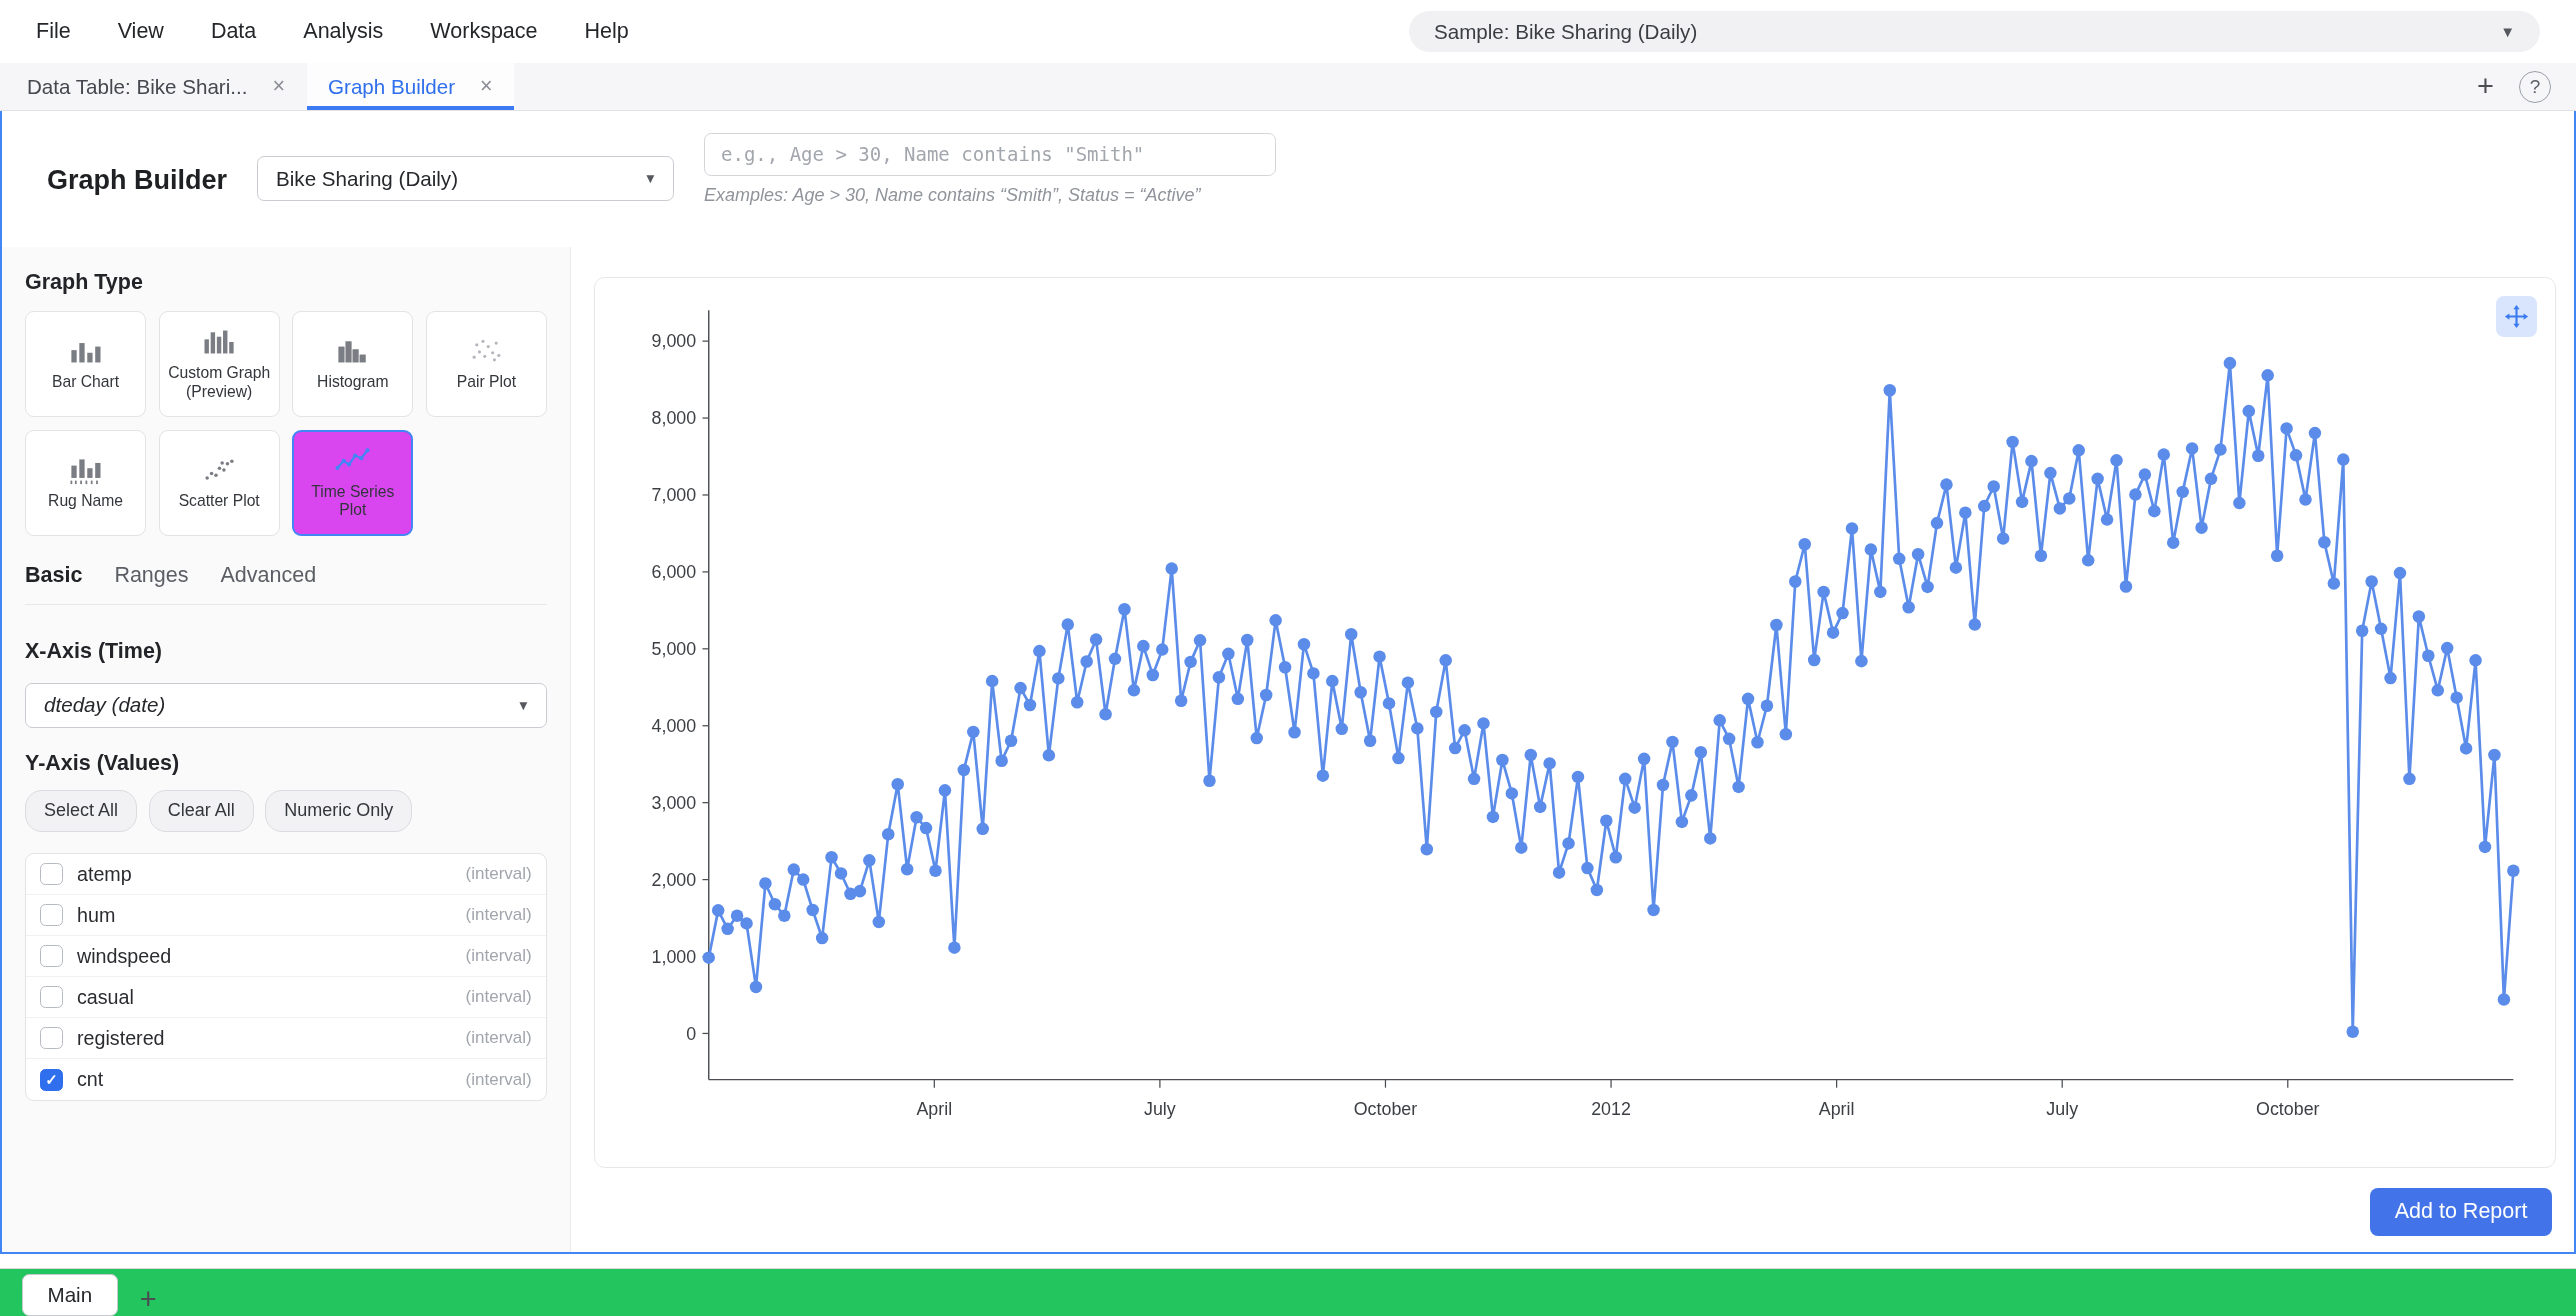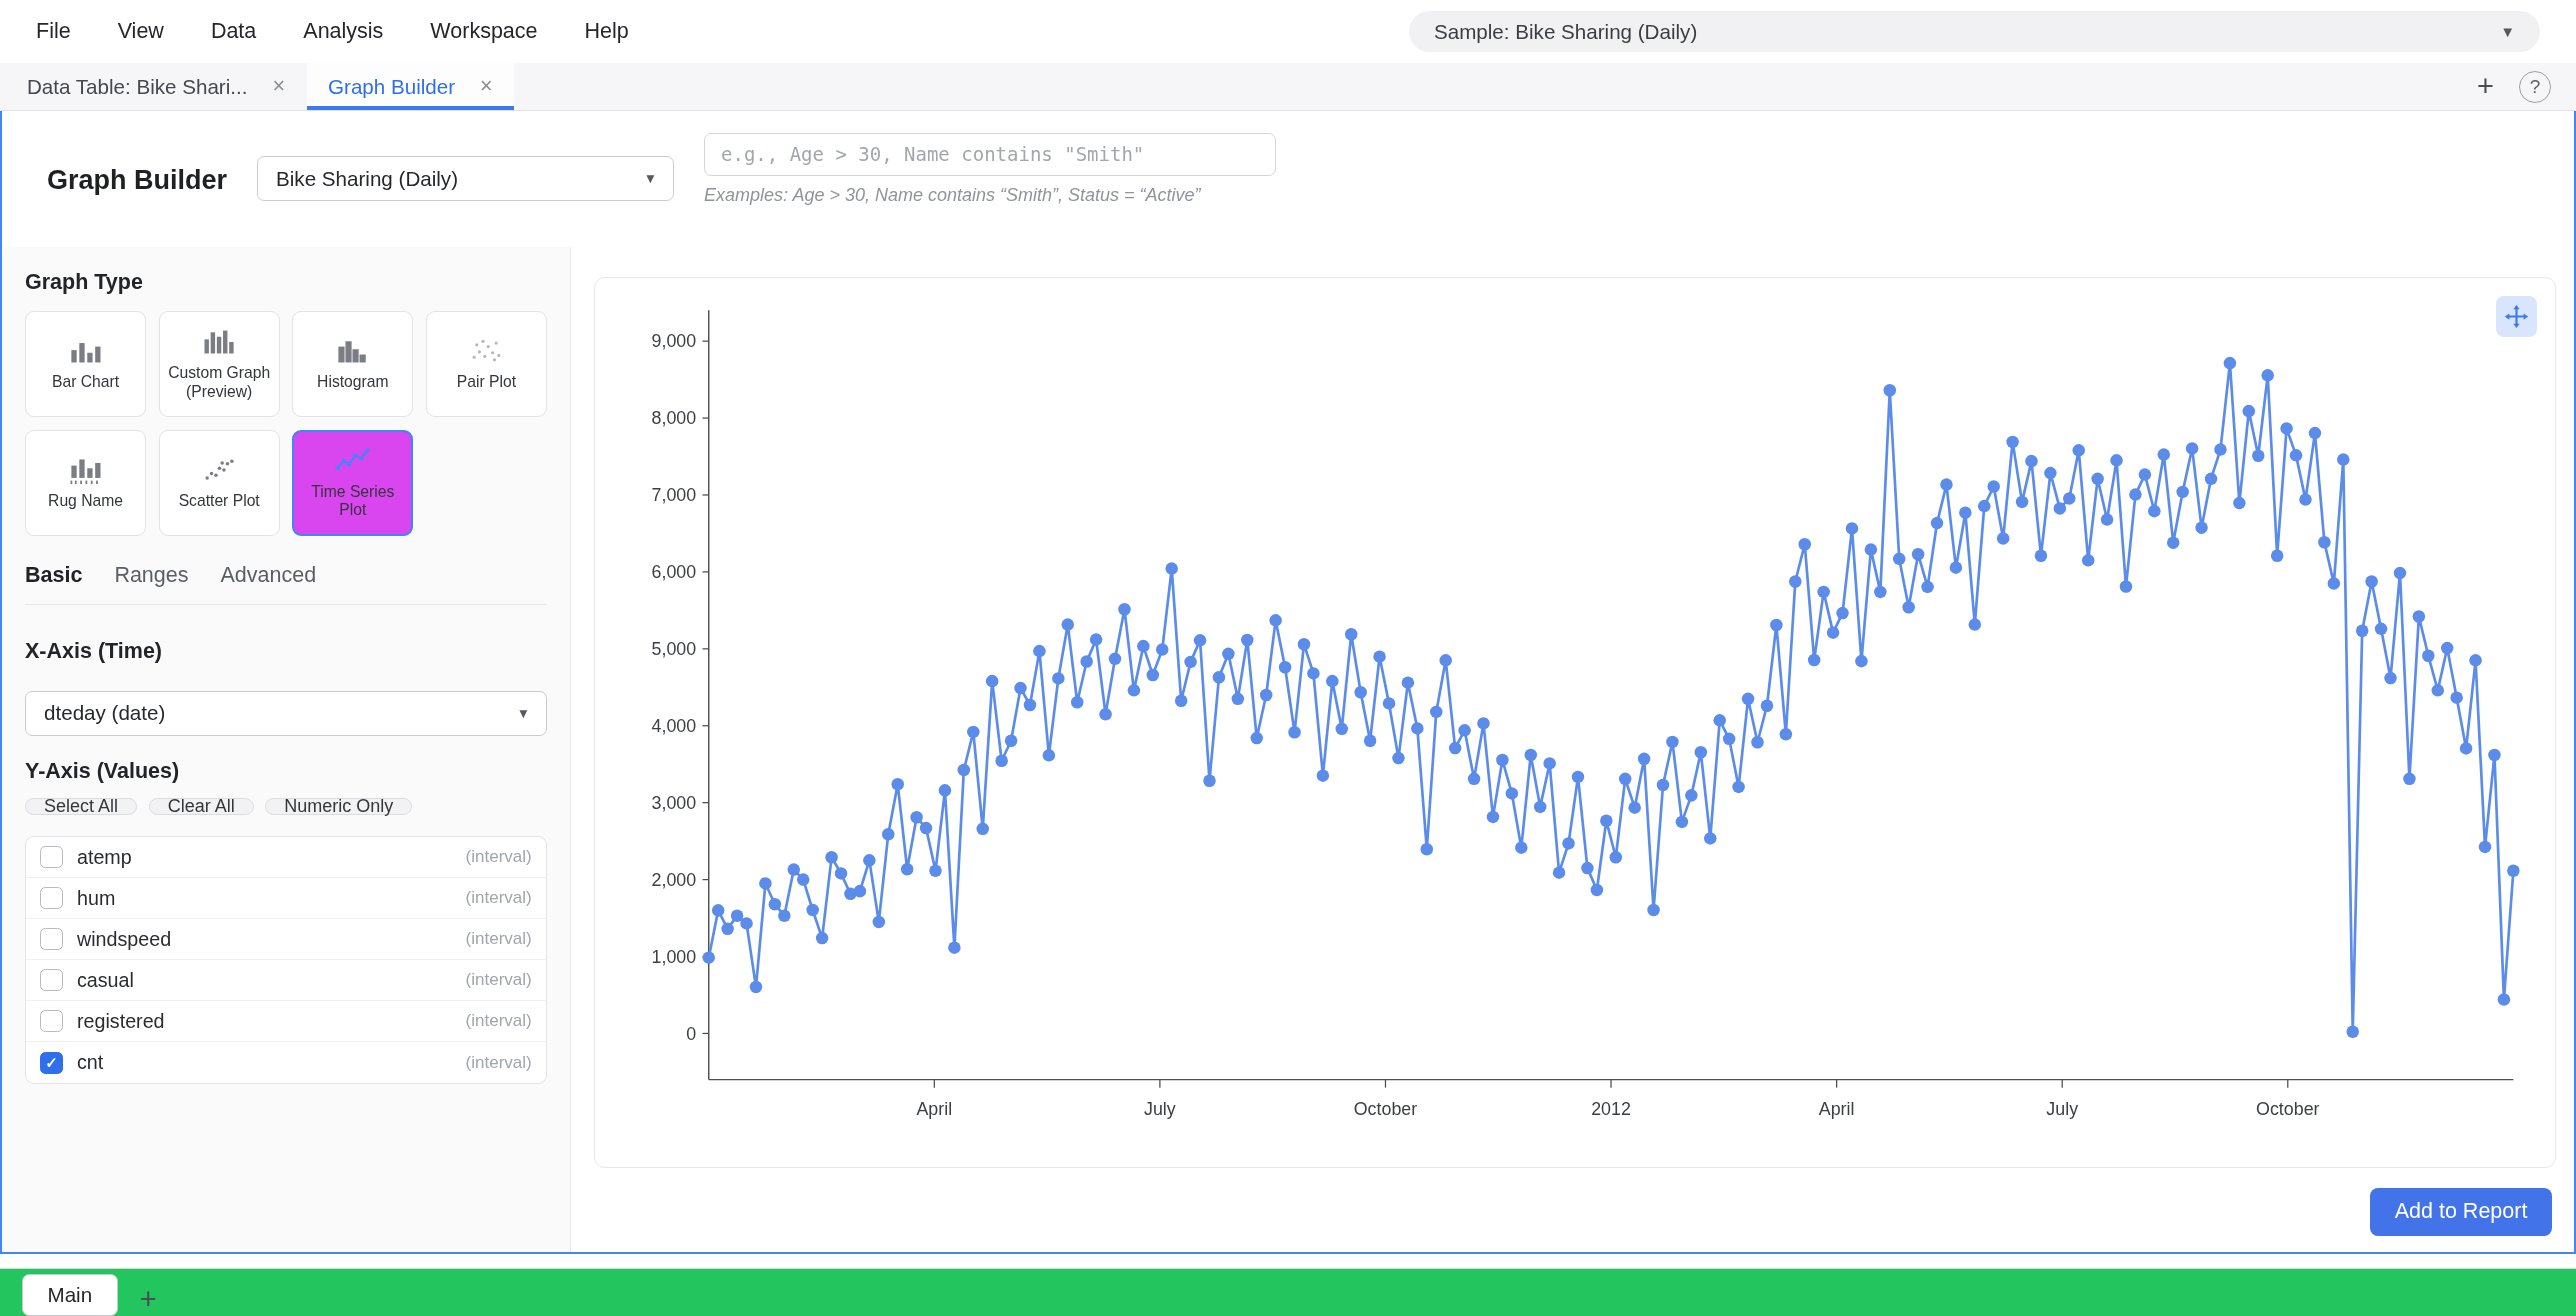--- a/index.html
+++ b/index.html
@@ -50,24 +50,24 @@
   .gcard { height: 106px; background: #fff; border: 1.8px solid #e2e3e7; border-radius: 9px;
     display: flex; flex-direction: column; align-items: center; justify-content: center; gap: 7.2px; padding: 5.4px; text-align: center; }
   .gcard .glabel { font-size: 15.7px; line-height: 1.18; color: #33363b; }
   .gcard.selected { border: 2.7px solid #4285f4; background: #d946ef; }
 
   .panel-tabs { margin-top: 27px; display: flex; gap: 32px; border-bottom: 0.9px solid #e7e7ea; padding-bottom: 16px; }
   .panel-tab { font-size: 21.5px; color: #5b5e64; }
   .panel-tab.active { color: #1f2125; font-weight: bold; }
 
   .axis-label { margin-top: 34px; font-size: 21.5px; font-weight: bold; color: #222428; }
-  .xaxis-select { margin-top: 27px; width: 100%; }
+  .xaxis-select { margin-top: 19px; width: 100%; font-style: italic; }
   .yaxis-label { margin-top: 23px; }
   .pill-row { margin-top: 14.3px; display: flex; gap: 11.6px; }
-  .pill-btn { height: 17px; padding: 0 18px; display:flex; align-items:center; border: 0.9px solid #dbdce0; background: #f2f2f4;
+  .pill-btn { height: 42px; padding: 0 18px; display:flex; align-items:center; border: 0.9px solid #dbdce0; background: #f2f2f4;
     border-radius: 17px; font-size: 18px; color: #33363b; }
 
   .fields-list { margin-top: 21.5px; background: #fff; border: 0.9px solid #e3e4e8; border-radius: 9px; overflow: hidden; }
   .field-row { height: 41px; display: flex; align-items: center; gap: 14.3px; padding: 0 14.3px; border-bottom: 0.9px solid #f1f1f4; }
   .field-row:last-child { border-bottom: none; }
   .checkbox { width: 22.4px; height: 22.4px; border: 1.8px solid #b6bac1; border-radius: 5.4px; background: #fff; flex: none;
     display:flex; align-items:center; justify-content:center; }
   .checkbox.checked { background: #2f6fed; border-color: #2f6fed; }
   .checkbox.checked::after { content: "✓"; color: #fff; font-size: 15px; font-weight: bold; }
   .field-name { font-size: 19.7px; color: #2a2c30; }

